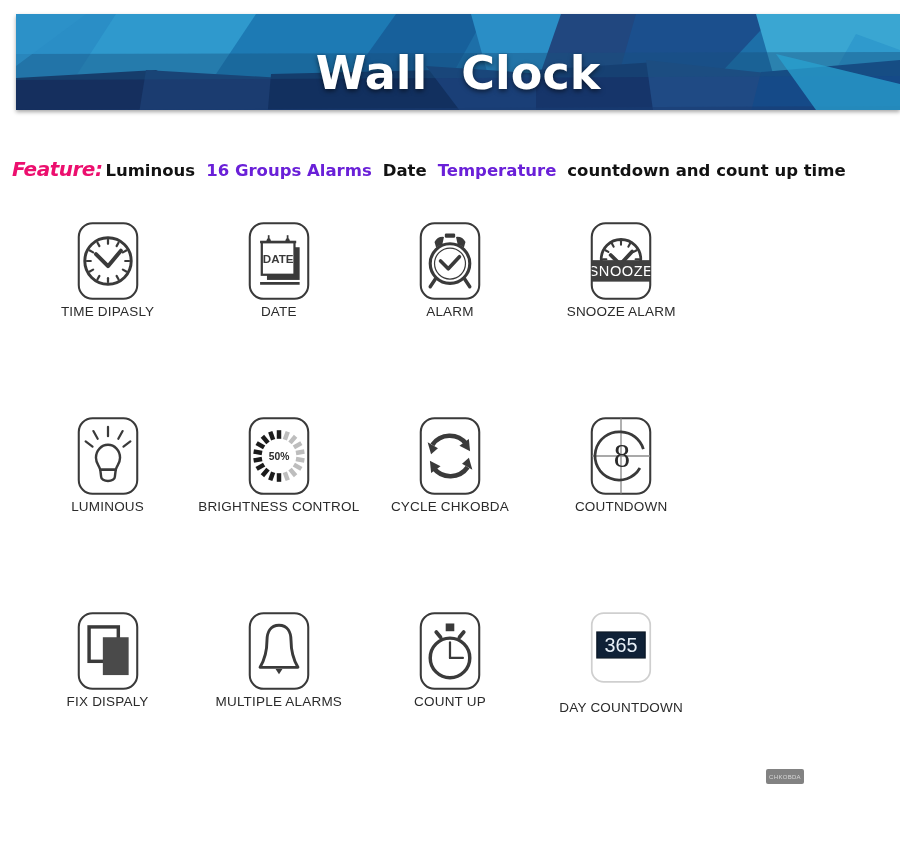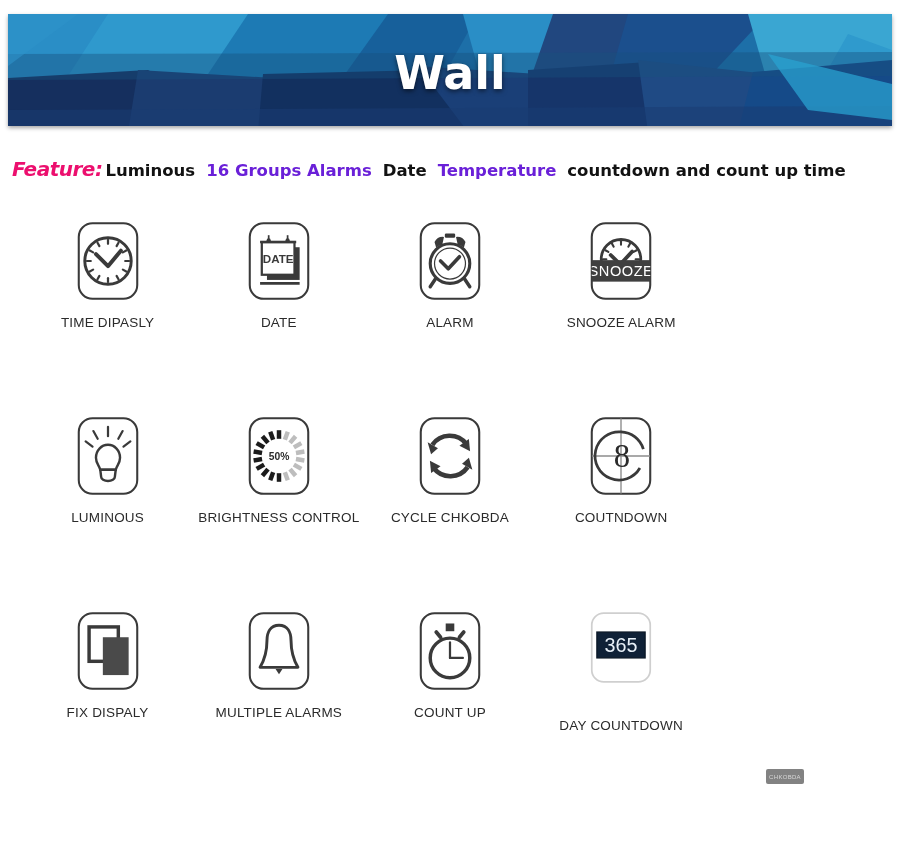--- a/index.html
+++ b/index.html
@@ -11,24 +11,24 @@
     width: 900px;
     height: 842px;
     font-family: "Liberation Sans", sans-serif;
     overflow: hidden;
     position: relative;
   }
 
   
   .banner-wrap {
     position: absolute;
-    left: 8px;
+    left: 16px;
     top: 14px;
     width: 884px;
-    height: 112px;
+    height: 96px;
     box-shadow: 0 2px 4px rgba(0,0,0,0.35);
     overflow: hidden;
     background: #404040;
   }
   .banner-svg { display: block; width: 884px; height: 118px; }
   .banner-title {
     position: absolute;
     left: 0; top: 0;
     width: 884px;
     height: 118px;
@@ -91,29 +91,28 @@
     display: flex;
     flex-direction: column;
     align-items: center;
   }
   .icon-box {
     width: 86px;
     height: 86px;
     display: block;
   }
   .cell-label {
-    margin-top: 11px;
     font-family: "Liberation Sans", sans-serif;
     font-size: 13.5px;
     color: #2b2b2b;
     letter-spacing: 0.2px;
     text-align: center;
     white-space: nowrap;
   }
-  .cell.shift-label .cell-label { margin-top: 24px; }
+  .cell.shift-label .cell-label { margin-top: 6px; }
 
   
   .watermark {
     position: absolute;
     left: 766px;
     top: 769px;
     width: 38px;
     height: 15px;
     background: #828282;
     border-radius: 2px;
@@ -148,20 +147,21 @@
     <polygon points="520,56 640,48 660,118 520,118" fill="#16356a"></polygon>
     <polygon points="630,46 760,60 740,118 640,118" fill="#1f4a84"></polygon>
     <polygon points="745,58 884,46 884,118 730,118" fill="#154a88"></polygon>
     <polygon points="0,40 884,38 884,62 0,66" fill="#17517f" opacity="0.42"></polygon>
     <polygon points="0,96 884,92 884,118 0,118" fill="#1a3d72" opacity="0.55"></polygon>
     <polygon points="760,40 884,70 884,106 800,96" fill="#29a1d0" opacity="0.75"></polygon>
     <polygon points="0,0 70,0 0,52" fill="#2f93c9" opacity="0.6"></polygon>
   </svg>
   <div class="banner-title">
     <span>Wall</span>
+    <span>Clock</span>
   </div>
 </div>
 
 <div class="feature-line">
   <span class="feature-label">Feature:</span>
   <span class="feature-seg">Luminous</span>
   <span class="feature-seg accent">16  Groups  Alarms</span>
   <span class="feature-seg">Date</span>
   <span class="feature-seg accent">Temperature</span>
   <span class="feature-seg">countdown and count  up  time</span>

